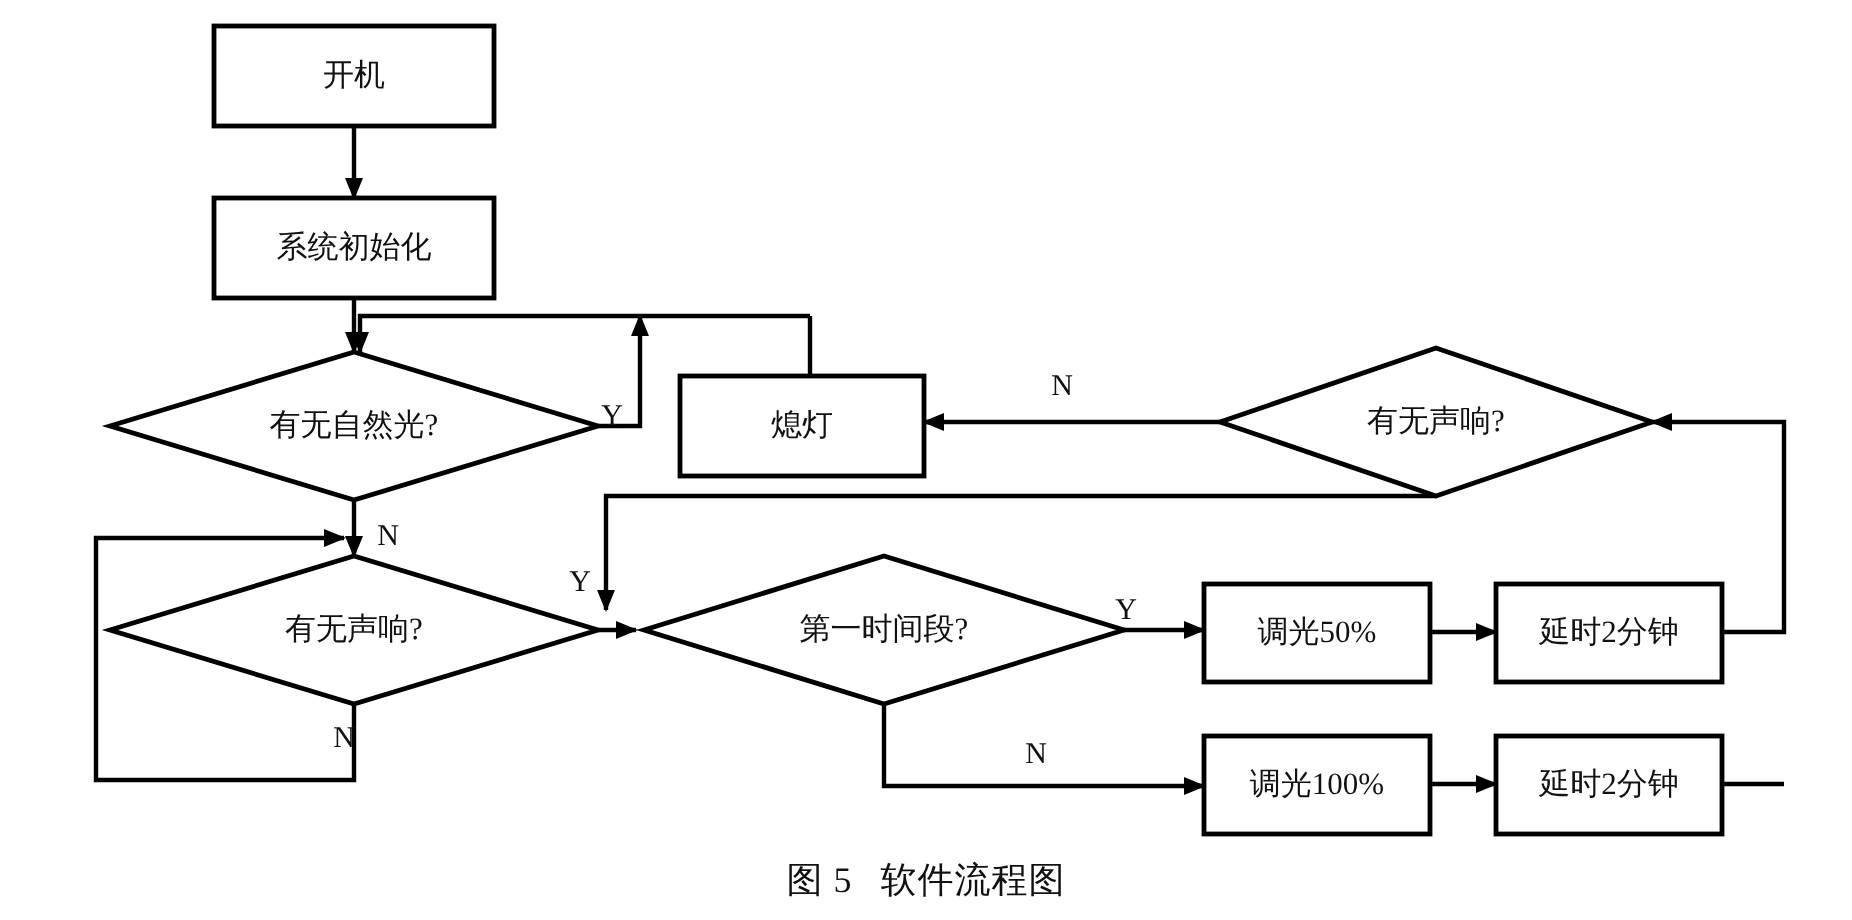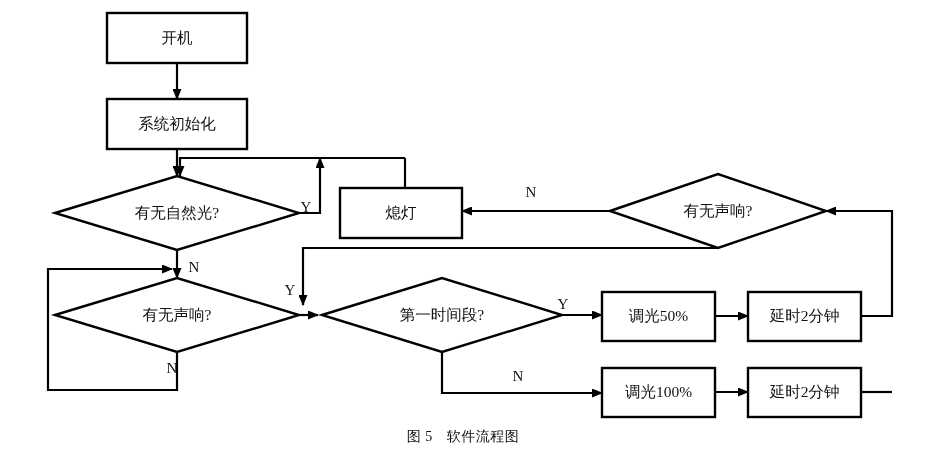--- a/index.html
+++ b/index.html
@@ -56,21 +56,21 @@
     text-anchor: middle;
     dominant-baseline: middle;
   }
   .figure-caption {
     position: absolute;
     left: 0;
     right: 0;
     top: 428px;
     text-align: center;
     font-family: "Liberation Serif", "DejaVu Serif", serif;
-    font-size: 14px;
+    font-size: 18px;
     color: #111111;
     letter-spacing: 0.5px;
   }
   .caption-num { margin-right: 14px; }
 </style>
 </head>
 <body>
 
 <div id="diagram-root">
 

